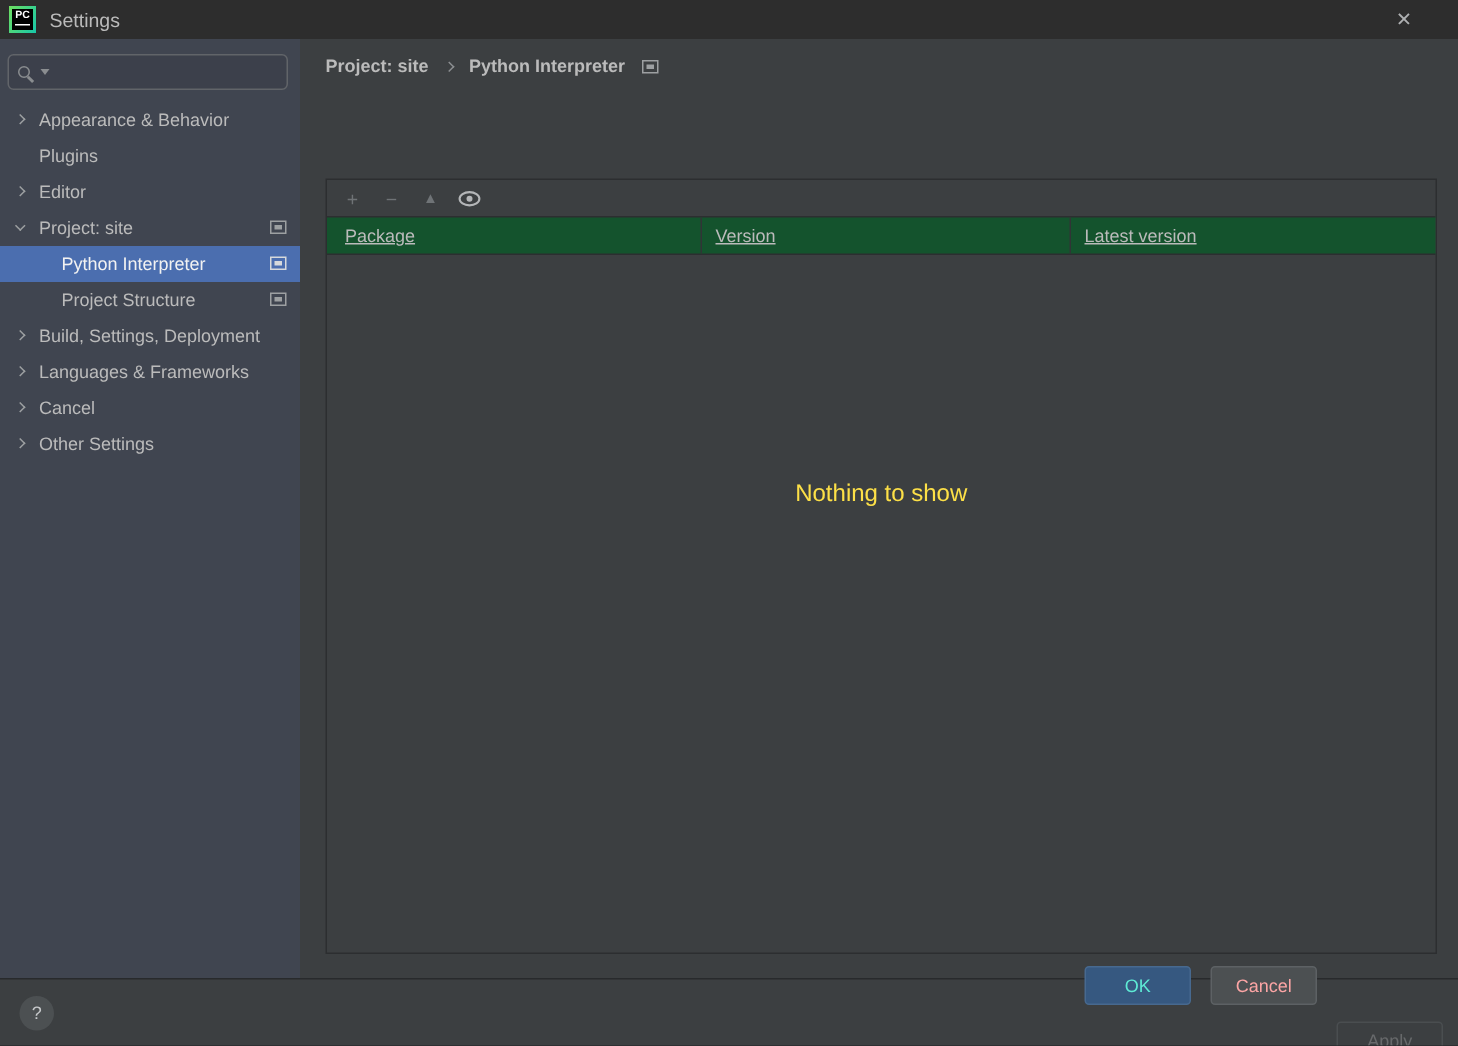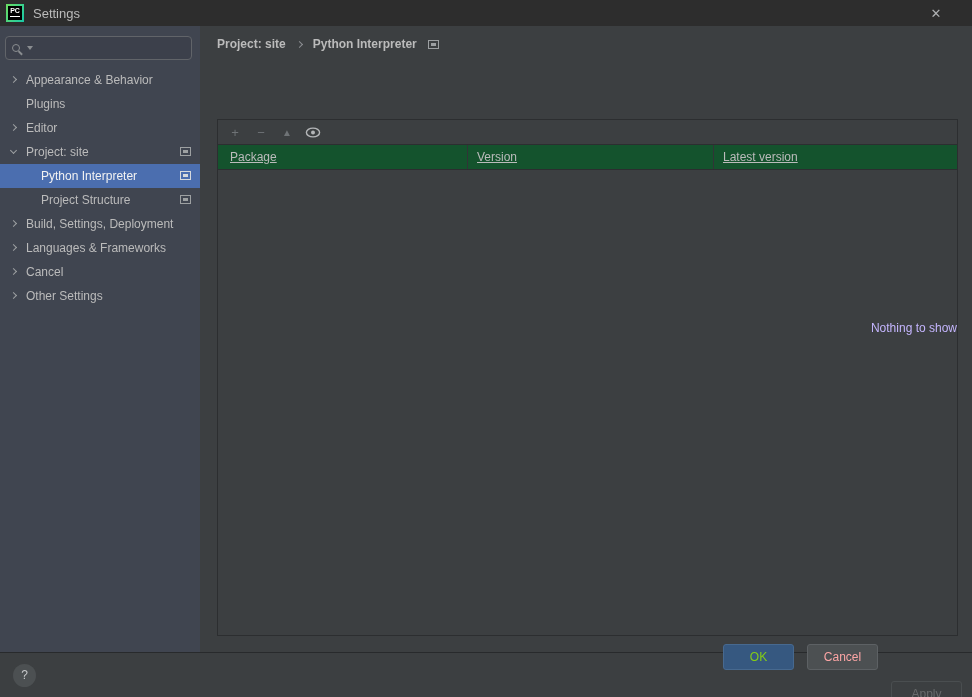--- a/index.html
+++ b/index.html
@@ -56,29 +56,29 @@
   .table-panel { position:absolute; left:17px; top:93px; width:741px; height:517px; border:1px solid #2c2e30; display:flex; flex-direction:column; }
   .tbar { height:24px; flex:none; display:flex; align-items:center; padding-left:9px; }
   .tbar-ico { width:16px; height:16px; display:flex; align-items:center; justify-content:center; margin-right:10px; font-size:13px; color:#6f7376; }
   .tbar-ico.dim { color:#6f7376; }
   .thead { height:26px; flex:none; display:flex; align-items:center; background:#14532d; border-top:1px solid #2c2e30; border-bottom:1px solid #2c2e30; color:#bbbbbb; font-size:12px;text-decoration:underline; }
   .th { height:100%; display:flex; align-items:center; padding-left:12px; }
   .th-package { width:249px; flex:none; }
   .th-version { width:246px; flex:none; border-left:1px solid #313436; padding-left:9px; }
   .th-latest  { flex:1; border-left:1px solid #313436; padding-left:9px; }
   .tbody { position:relative; flex:1; }
-  .empty-text { position:absolute; top:151px; left:0; width:100%; text-align:right; color:#c4b5fd; font-size:12px; }
+  .empty-text { position:absolute; top:151px; left:0; width:100%; text-align:center; color:#fde047; font-size:16px; }
 
   
   .footer { position:absolute; left:0; right:0; bottom:0; height:45px; background:#3c3f41; border-top:1px solid #282a2c;
             display:flex; align-items:center; padding:0 10px; }
   .help-btn { width:23px; height:23px; border-radius:50%; background:#4c5052; color:#c7c9cb; display:flex; align-items:center; justify-content:center; font-size:12px; margin-left:3px; }
   .btn-group { margin-left:auto; display:flex; gap:13px; }
   .btn { height:26px; min-width:71px; border-radius:3px; font-size:12px; display:flex; align-items:center; justify-content:center; padding:0 12px; }
-  .btn-ok { background:#365880; border:1px solid #47698f; color:#84cc16; }
+  .btn-ok { background:#365880; border:1px solid #47698f; color:#5eead4; }
   .btn-cancel { background:#4c5052; border:1px solid #5d6164; color:#fca5a5; }
   .btn-apply { background:transparent; border:1px solid #4a4e50; color:#67696b;margin-top:37px; }
 
   .eye-svg { display:block; }
 </style>
 </head>
 <body>
 
 <div class="window">
 

